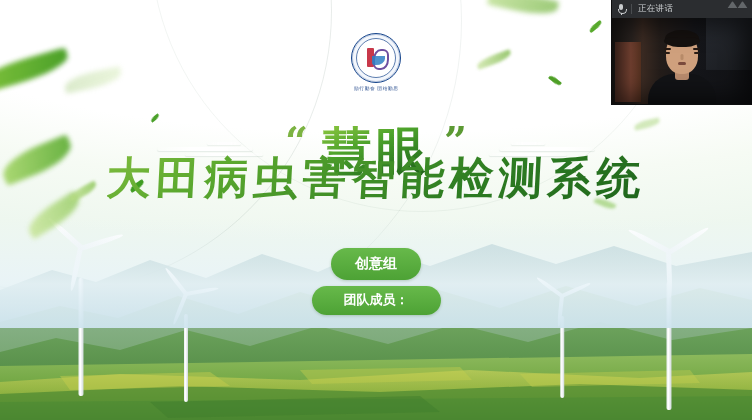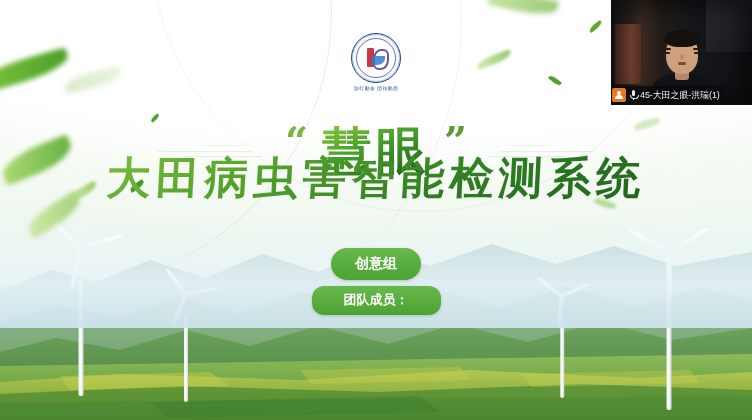--- a/index.html
+++ b/index.html
@@ -130,21 +130,21 @@
   
   .pills{position:absolute;left:0;right:0;top:248px;display:flex;flex-direction:column;align-items:center;gap:6px;font-family:Liberation Serif, serif;}
   .pill{
     background:linear-gradient(to bottom,#67b94a,#4da235);
     color:#ffffff;border-radius:22px;
     text-align:center;font-weight:700;
     box-shadow:0 1px 3px rgba(30,80,20,.22);
     white-space:nowrap;
   }
   .pill.one{padding:7px 24px;font-size:14px;}
-  .pill.two{padding:5px 32px;font-size:13px;line-height:1.45;border-radius:12px;}
+  .pill.two{padding:5px 32px;font-size:13px;line-height:1.45;border-radius:20px;}
   .pill.three{padding:5px 22px;font-size:13px;line-height:1.45;border-radius:18px;}
   .pill .lbl{display:block;}
 
   
   .video-panel{
     position:absolute;right:0;top:0;width:140px;height:104px;
     background:#1b1d1f;border-left:1px solid #0d0e0f;border-bottom:1px solid #0d0e0f;
     display:flex;flex-direction:column;
   }
   .vp-header{
@@ -343,20 +343,33 @@
       <div class="pill one">
         <span class="lbl">创意组</span>
       </div>
       <div class="pill two">
         <span class="lbl">团队成员：</span>
       </div>
     </div>
   </div>
 
   <div class="video-panel">
+    <div class="vp-header">
+      <span class="vp-mic-sm">
+        <span class="body"></span>
+          <span class="arc"></span>
+          <span class="stem"></span>
+      </span>
+      <span class="vp-divider"></span>
+      <span class="vp-title">正在讲话</span>
+      <span class="vp-chevrons">
+        <span></span>
+          <span></span>
+      </span>
+    </div>
 
     <div class="vp-video">
       <div class="room-bg"></div>
       <div class="room-door"></div>
       <div class="room-wall-hi"></div>
 
       <div class="person">
         <div class="p-torso"></div>
         <div class="p-neck"></div>
         <div class="p-head"></div>
@@ -364,28 +377,16 @@
         <div class="p-brow l"></div>
           <div class="p-brow r"></div>
         <div class="p-eye l"></div>
           <div class="p-eye r"></div>
         <div class="p-nose"></div>
         <div class="p-mouth"></div>
       </div>
 
       <div class="vignette"></div>
 
-      <div class="vp-label">
-        <span class="vp-user-icon">
-          <span class="u-head"></span>
-            <span class="u-body"></span>
-        </span>
-        <span class="vp-mic-label">
-          <span class="body"></span>
-            <span class="arc"></span>
-            <span class="stem"></span>
-        </span>
-        <span class="vp-name">45-大田之眼-洪瑞(1)</span>
-      </div>
     </div>
   </div>
 
 </div>
 
 </body></html>

